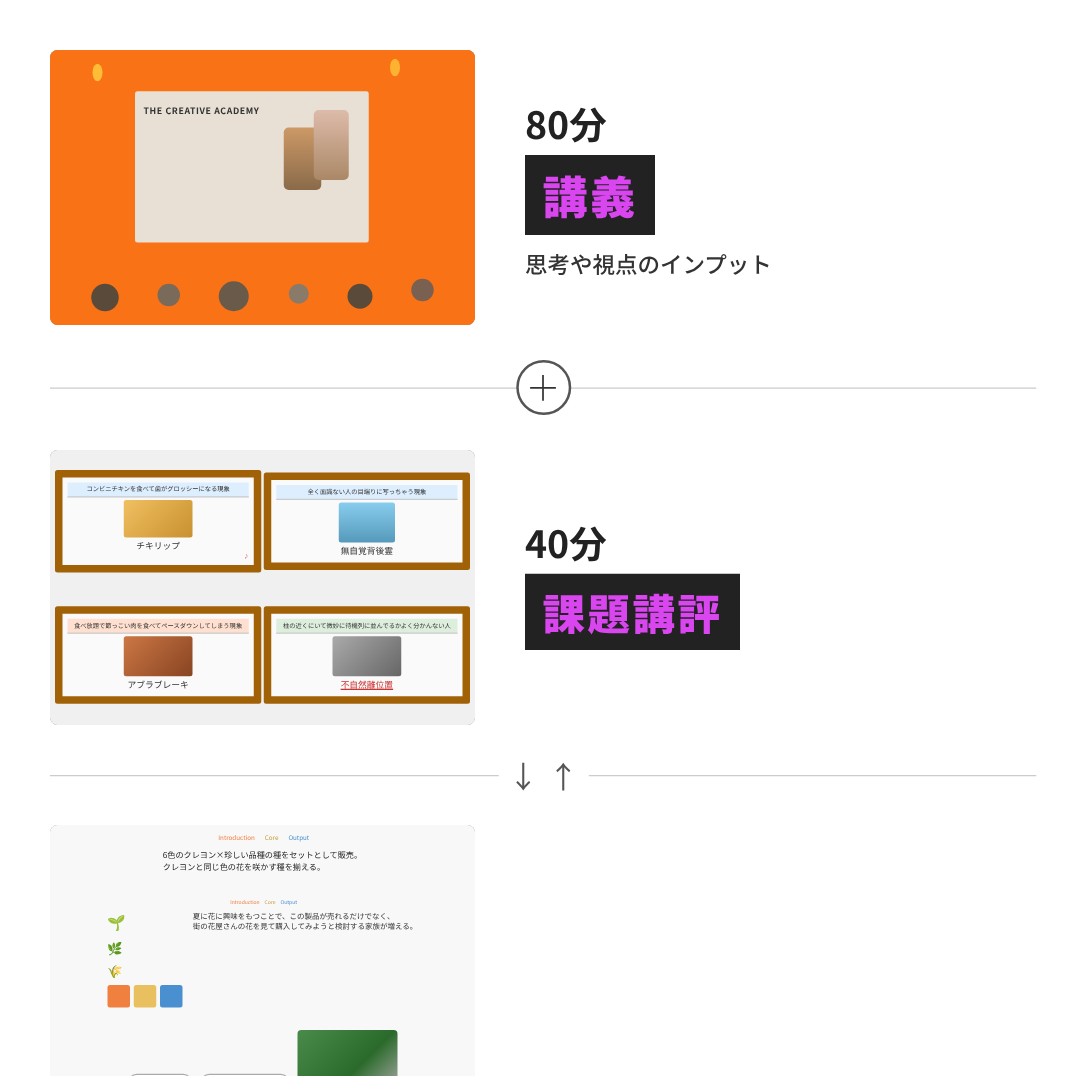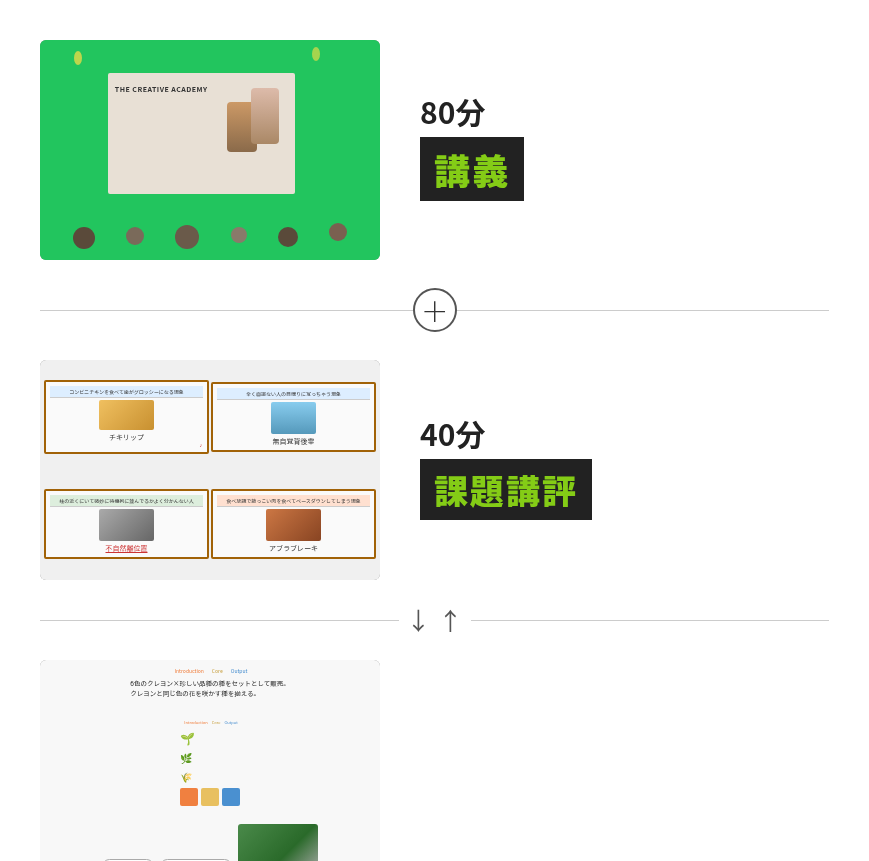--- a/index.html
+++ b/index.html
@@ -40,21 +40,21 @@
       background: linear-gradient(135deg, #5a5a5a 0%, #3a3a3a 40%, #7a6a50 70%, #4a4a4a 100%);
       display: flex;
       align-items: center;
       justify-content: center;
       position: relative;
       overflow: hidden;
     }
 
     
     .img-lecture {
-      background: #22c55e;
+      background: #f97316;
     }
     .img-lecture .screen {
       position: absolute;
       top: 15%;
       left: 20%;
       width: 55%;
       height: 55%;
       background: #e8e0d5;
       border-radius: 2px;
     }
@@ -88,21 +88,21 @@
     .img-kadai {
       background: #f0f0f0;
       display: grid;
       grid-template-columns: 1fr 1fr;
       grid-template-rows: 1fr 1fr;
       gap: 2px;
       padding: 4px;
     }
     .img-kadai .cell {
       background: #fafafa;
-      border: 2px solid #a16207;
+      border: 6px solid #a16207;
       border-radius: 2px;
       display: flex;
       flex-direction: column;
       align-items: center;
       justify-content: space-between;
       padding: 4px;
       font-size: 6px;
       color: #333;
       overflow: hidden;
     }
@@ -205,21 +205,21 @@
     .time-label {
       font-size: 30px;
       font-weight: bold;
       color: #222;
       margin-bottom: 4px;
     }
 
     .title-box {
       display: inline-block;
       background: #222;
-      color: #84cc16;
+      color: #d946ef;
       padding: 6px 14px;
       font-size: 36px;
       font-weight: 900;
       letter-spacing: 2px;
       margin-bottom: 10px;
     }
 
     .title-box-large {
       font-size: 34px;
     }
@@ -320,20 +320,21 @@
         <div class="head" style="background:#7a6050;width:18px;height:18px;border-radius:50%;margin-bottom:8px;"></div>
       </div>
 
       <div style="position:absolute;top:5%;left:10%;width:8px;height:14px;background:#ffdd44;opacity:0.7;border-radius:50%;"></div>
       <div style="position:absolute;top:3%;left:80%;width:8px;height:14px;background:#ffdd44;opacity:0.6;border-radius:50%;"></div>
     </div>
   </div>
   <div class="info-block">
     <div class="time-label">80分</div>
     <div class="title-box">講義</div>
+    <div class="subtitle">思考や視点のインプット</div>
   </div>
 </div>
 
 <div class="divider-row">
   <div class="divider-line"></div>
   <div class="plus-circle">＋</div>
 </div>
 
 <div class="section">
   <div class="image-block">
@@ -346,29 +347,29 @@
         <div style="font-size:4px;color:#c44;margin-left:auto;">♪</div>
       </div>
 
       <div class="cell">
         <div class="cell-header cell-blue-header">全く面識ない人の目端りに写っちゃう現象</div>
         <div class="cell-img cell-img-person" style="width:45px;height:32px;background:linear-gradient(180deg,#88ccee 0%,#5599bb 100%);"></div>
         <div style="font-size:7px;color:#333;">無自覚背後霊</div>
       </div>
 
       <div class="cell">
+        <div class="cell-header" style="background:#ffe0d0;">食べ放題で節っこい肉を食べてペースダウンしてしまう現象</div>
+        <div class="cell-img cell-img-food" style="width:55px;height:32px;background:linear-gradient(135deg,#cc7744 0%,#884422 100%);"></div>
+        <div style="font-size:7px;color:#333;">アブラブレーキ</div>
+      </div>
+
+      <div class="cell">
         <div class="cell-header" style="background:#ddeedd;">柱の近くにいて微妙に待機列に並んでるかよく分かんない人</div>
         <div class="cell-img cell-img-people" style="width:55px;height:32px;background:linear-gradient(135deg,#aaaaaa 0%,#666666 100%);"></div>
         <div style="font-size:7px;color:#cc3333;text-decoration:underline;">不自然離位置</div>
-      </div>
-
-      <div class="cell">
-        <div class="cell-header" style="background:#ffe0d0;">食べ放題で節っこい肉を食べてペースダウンしてしまう現象</div>
-        <div class="cell-img cell-img-food" style="width:55px;height:32px;background:linear-gradient(135deg,#cc7744 0%,#884422 100%);"></div>
-        <div style="font-size:7px;color:#333;">アブラブレーキ</div>
       </div>
     </div>
   </div>
   <div class="info-block">
     <div class="time-label">40分</div>
     <div class="title-box title-box-large">課題講評</div>
   </div>
 </div>
 
 <div class="arrows-row">
@@ -411,20 +412,24 @@
 
           <div style="font-size:12px;color:#4a8a4a;">🌱</div>
           <div style="font-size:10px;color:#5a9a5a;">🌿</div>
           <div style="font-size:10px;color:#3a7a3a;">🌾</div>
           <div class="icon-row">
             <div class="color-box" style="background:#f08040;"></div>
             <div class="color-box" style="background:#e8c060;"></div>
             <div class="color-box" style="background:#4a90d0;"></div>
           </div>
         </div>
+        <div class="right-text">
+          <span>夏に花に興味をもつことで、この製品が売れるだけでなく、</span><br>
+          <span>街の花屋さんの花を見て購入してみようと検討する家族が増える。</span>
+        </div>
       </div>
 
       <div class="bottom-row">
         <div class="speech-bubble">お花屋がすごい！</div>
         <div class="speech-bubble">じゃあ家で一緒に咲かそう</div>
         <div class="garden-img"></div>
       </div>
     </div>
   </div>
 </div>

